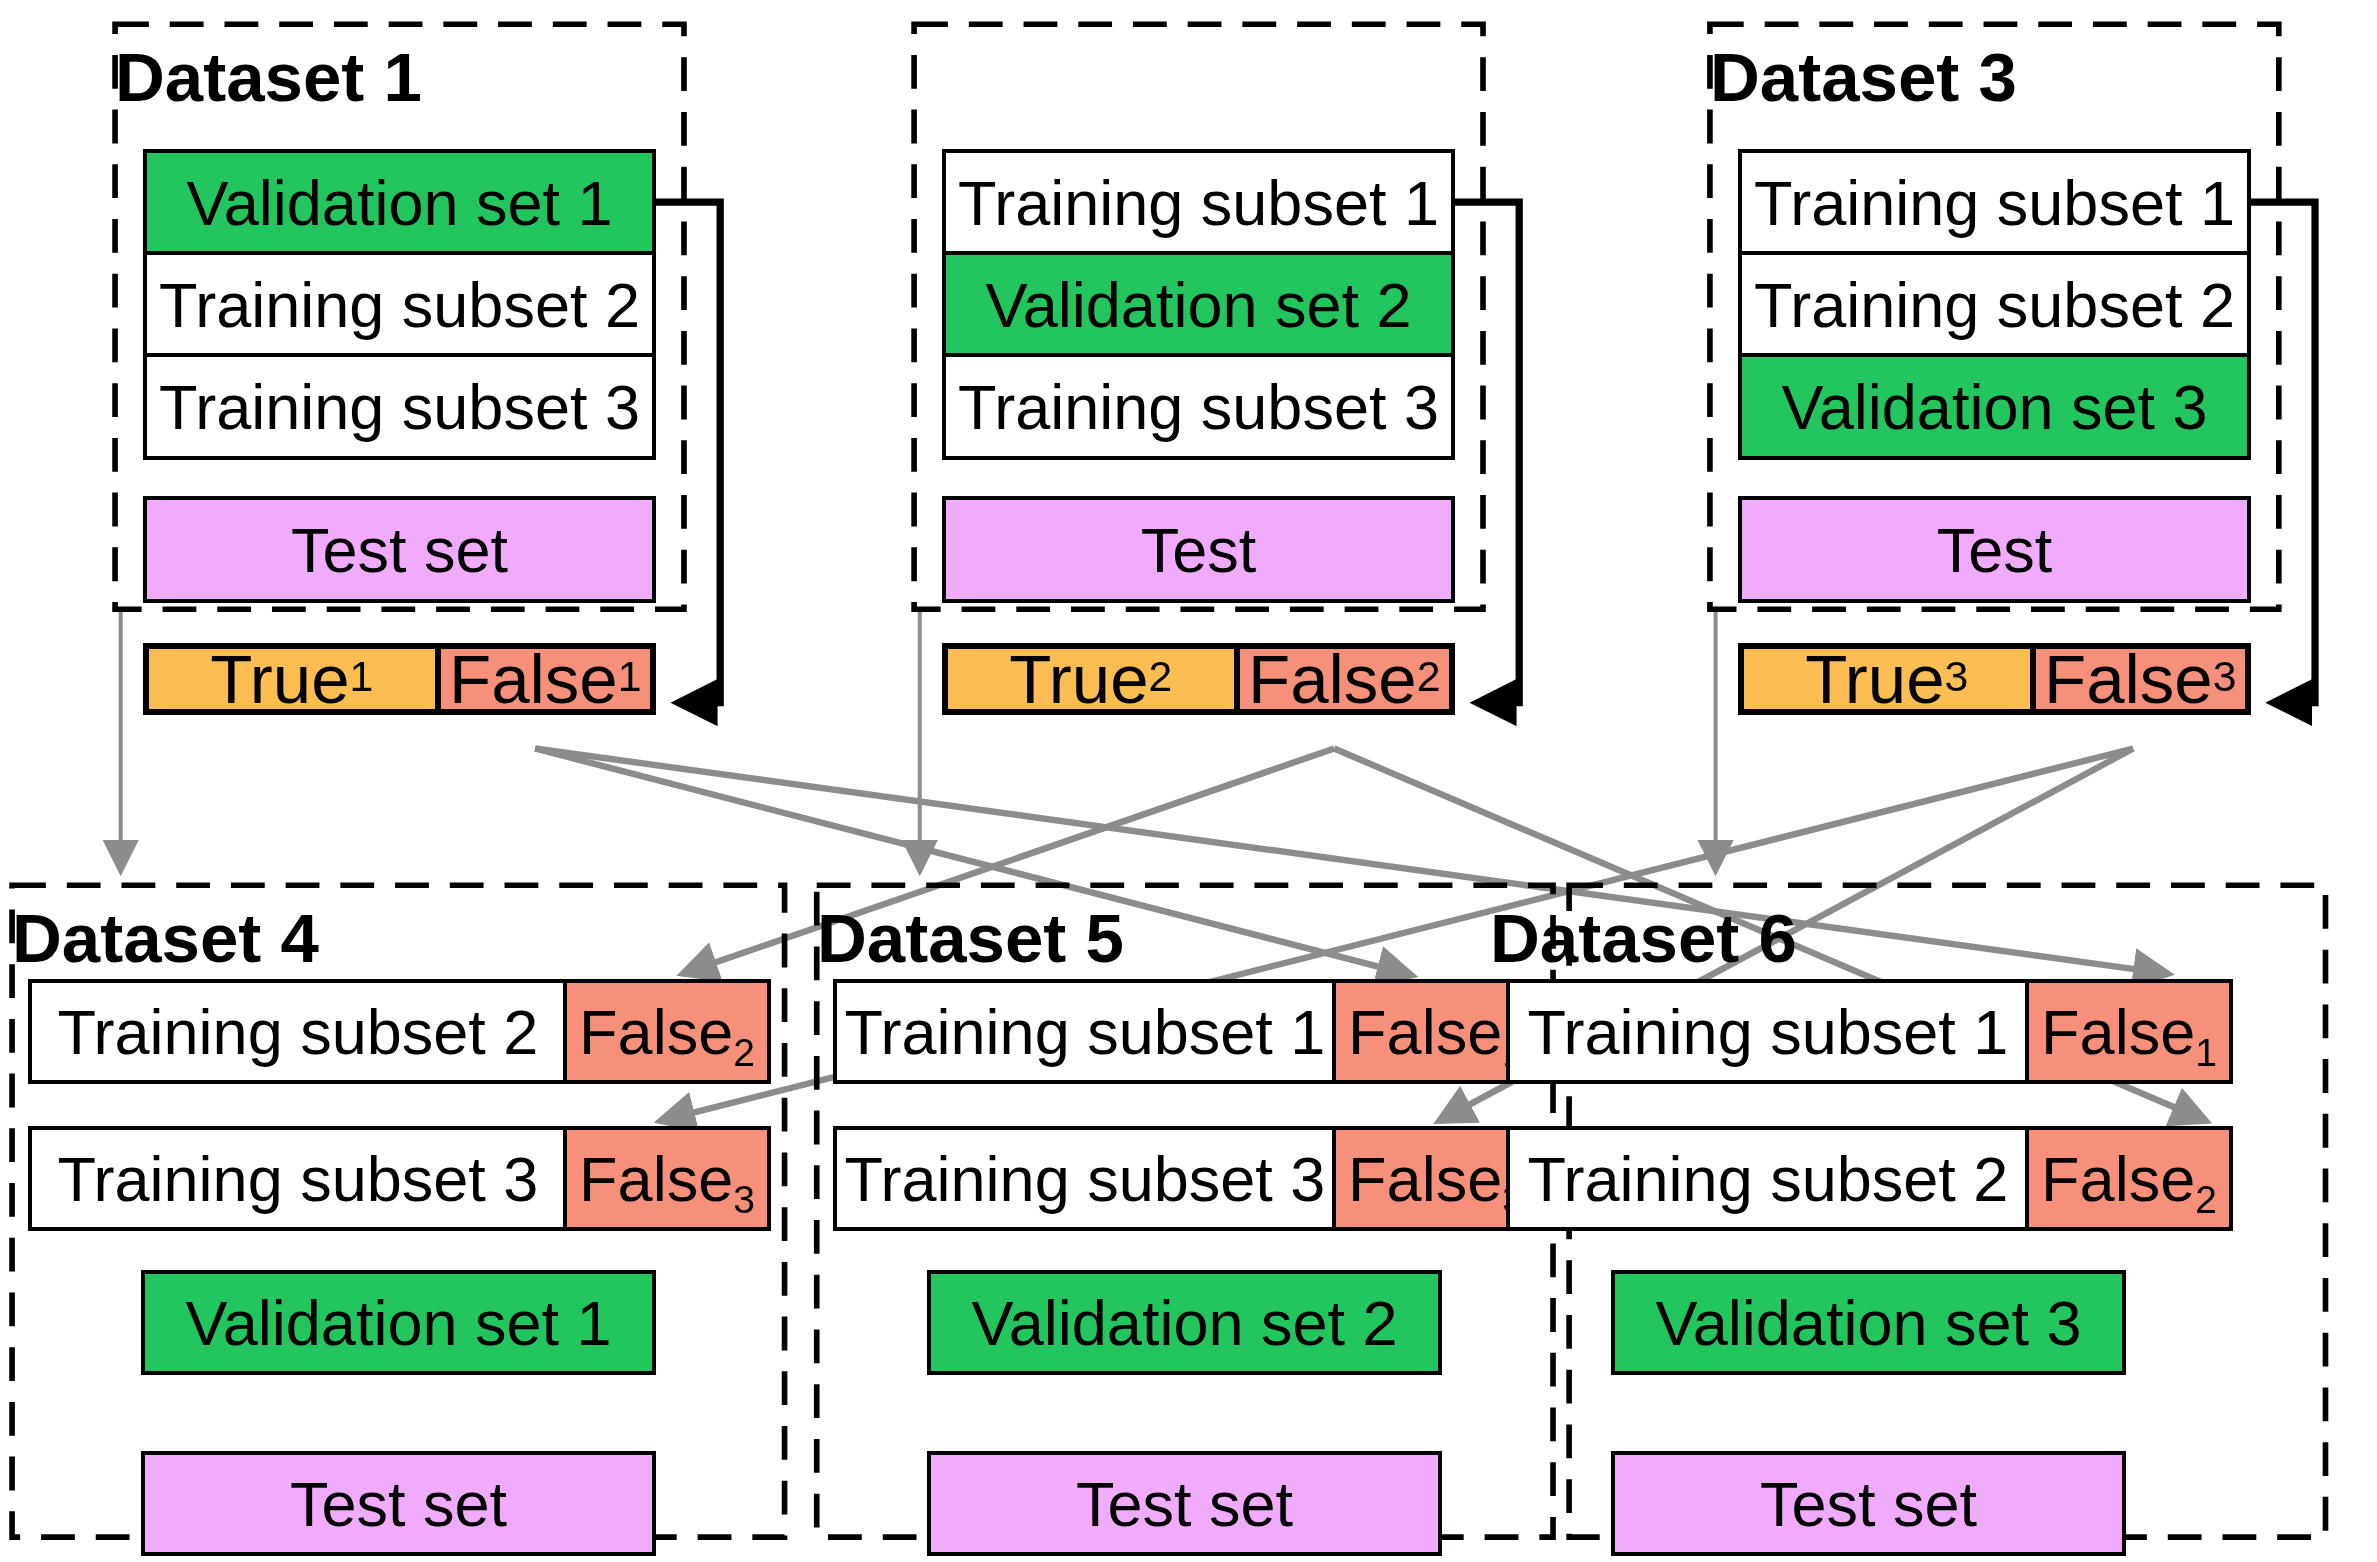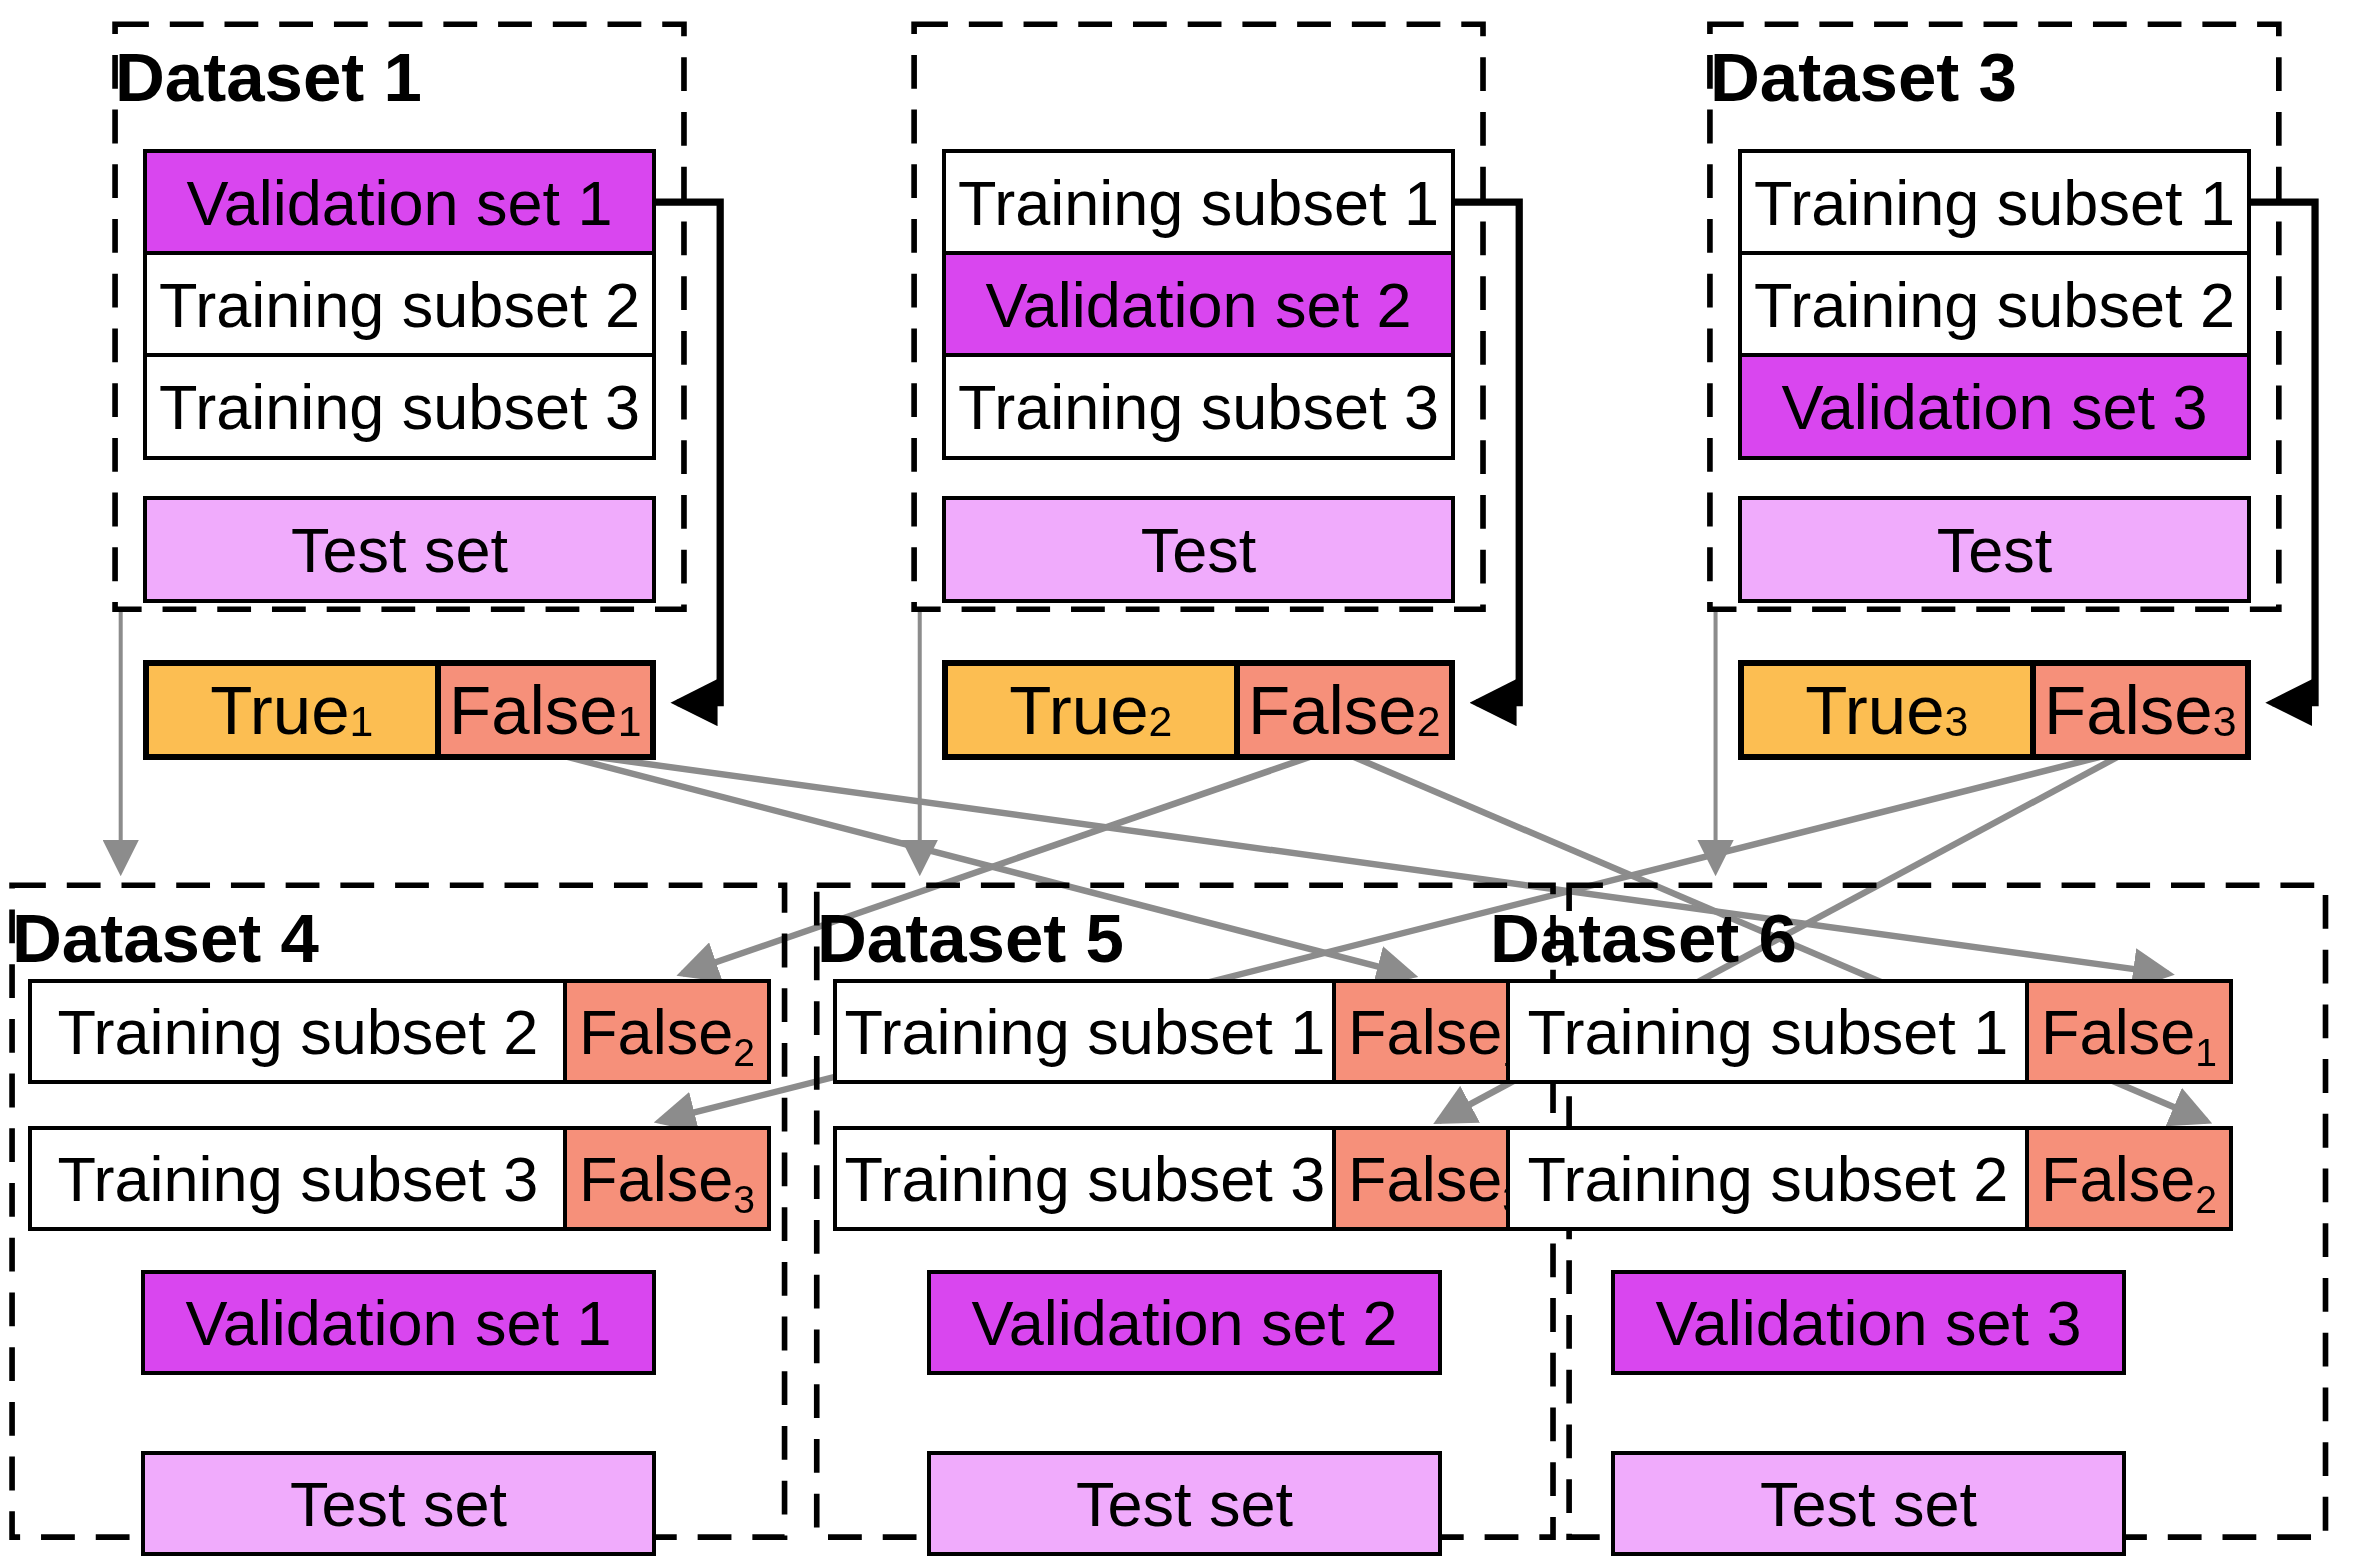--- a/index.html
+++ b/index.html
@@ -18,25 +18,25 @@
     font-size:69px;font-weight:bold;color:#000;line-height:1.05;
   }
   .panel-top .ptitle{top:17.7px;}
   .panel-bot .ptitle{top:17.7px;}
   .trow{
     position:absolute;left:28px;width:513px;height:107px;
     border:4.8px solid #000;box-sizing:border-box;
     display:flex;align-items:center;justify-content:center;
     font-size:63px;color:#000;background:#ffffff;white-space:nowrap;
   }
-  .row-validation{background:#d946ef;}
+  .row-validation{background:#22c55e;}
   .row-test{background:#f0abfc;margin-top:41px;}
   .row-training{background:#ffffff;}
   .tfbar{
-    position:absolute;left:28px;top:636px;width:513px;height:100px;
+    position:absolute;left:28px;top:619px;width:513px;height:72px;
     border:6.4px solid #000;box-sizing:border-box;display:flex;
   }
   .true-cell{
     flex:0 0 57%;background:#FCBE52;border-right:6.4px solid #000;
     display:flex;align-items:center;justify-content:center;
     font-size:69px;color:#000;
   }
   .false-cell{
     flex:1;background:#F6907A;
     display:flex;align-items:center;justify-content:center;

